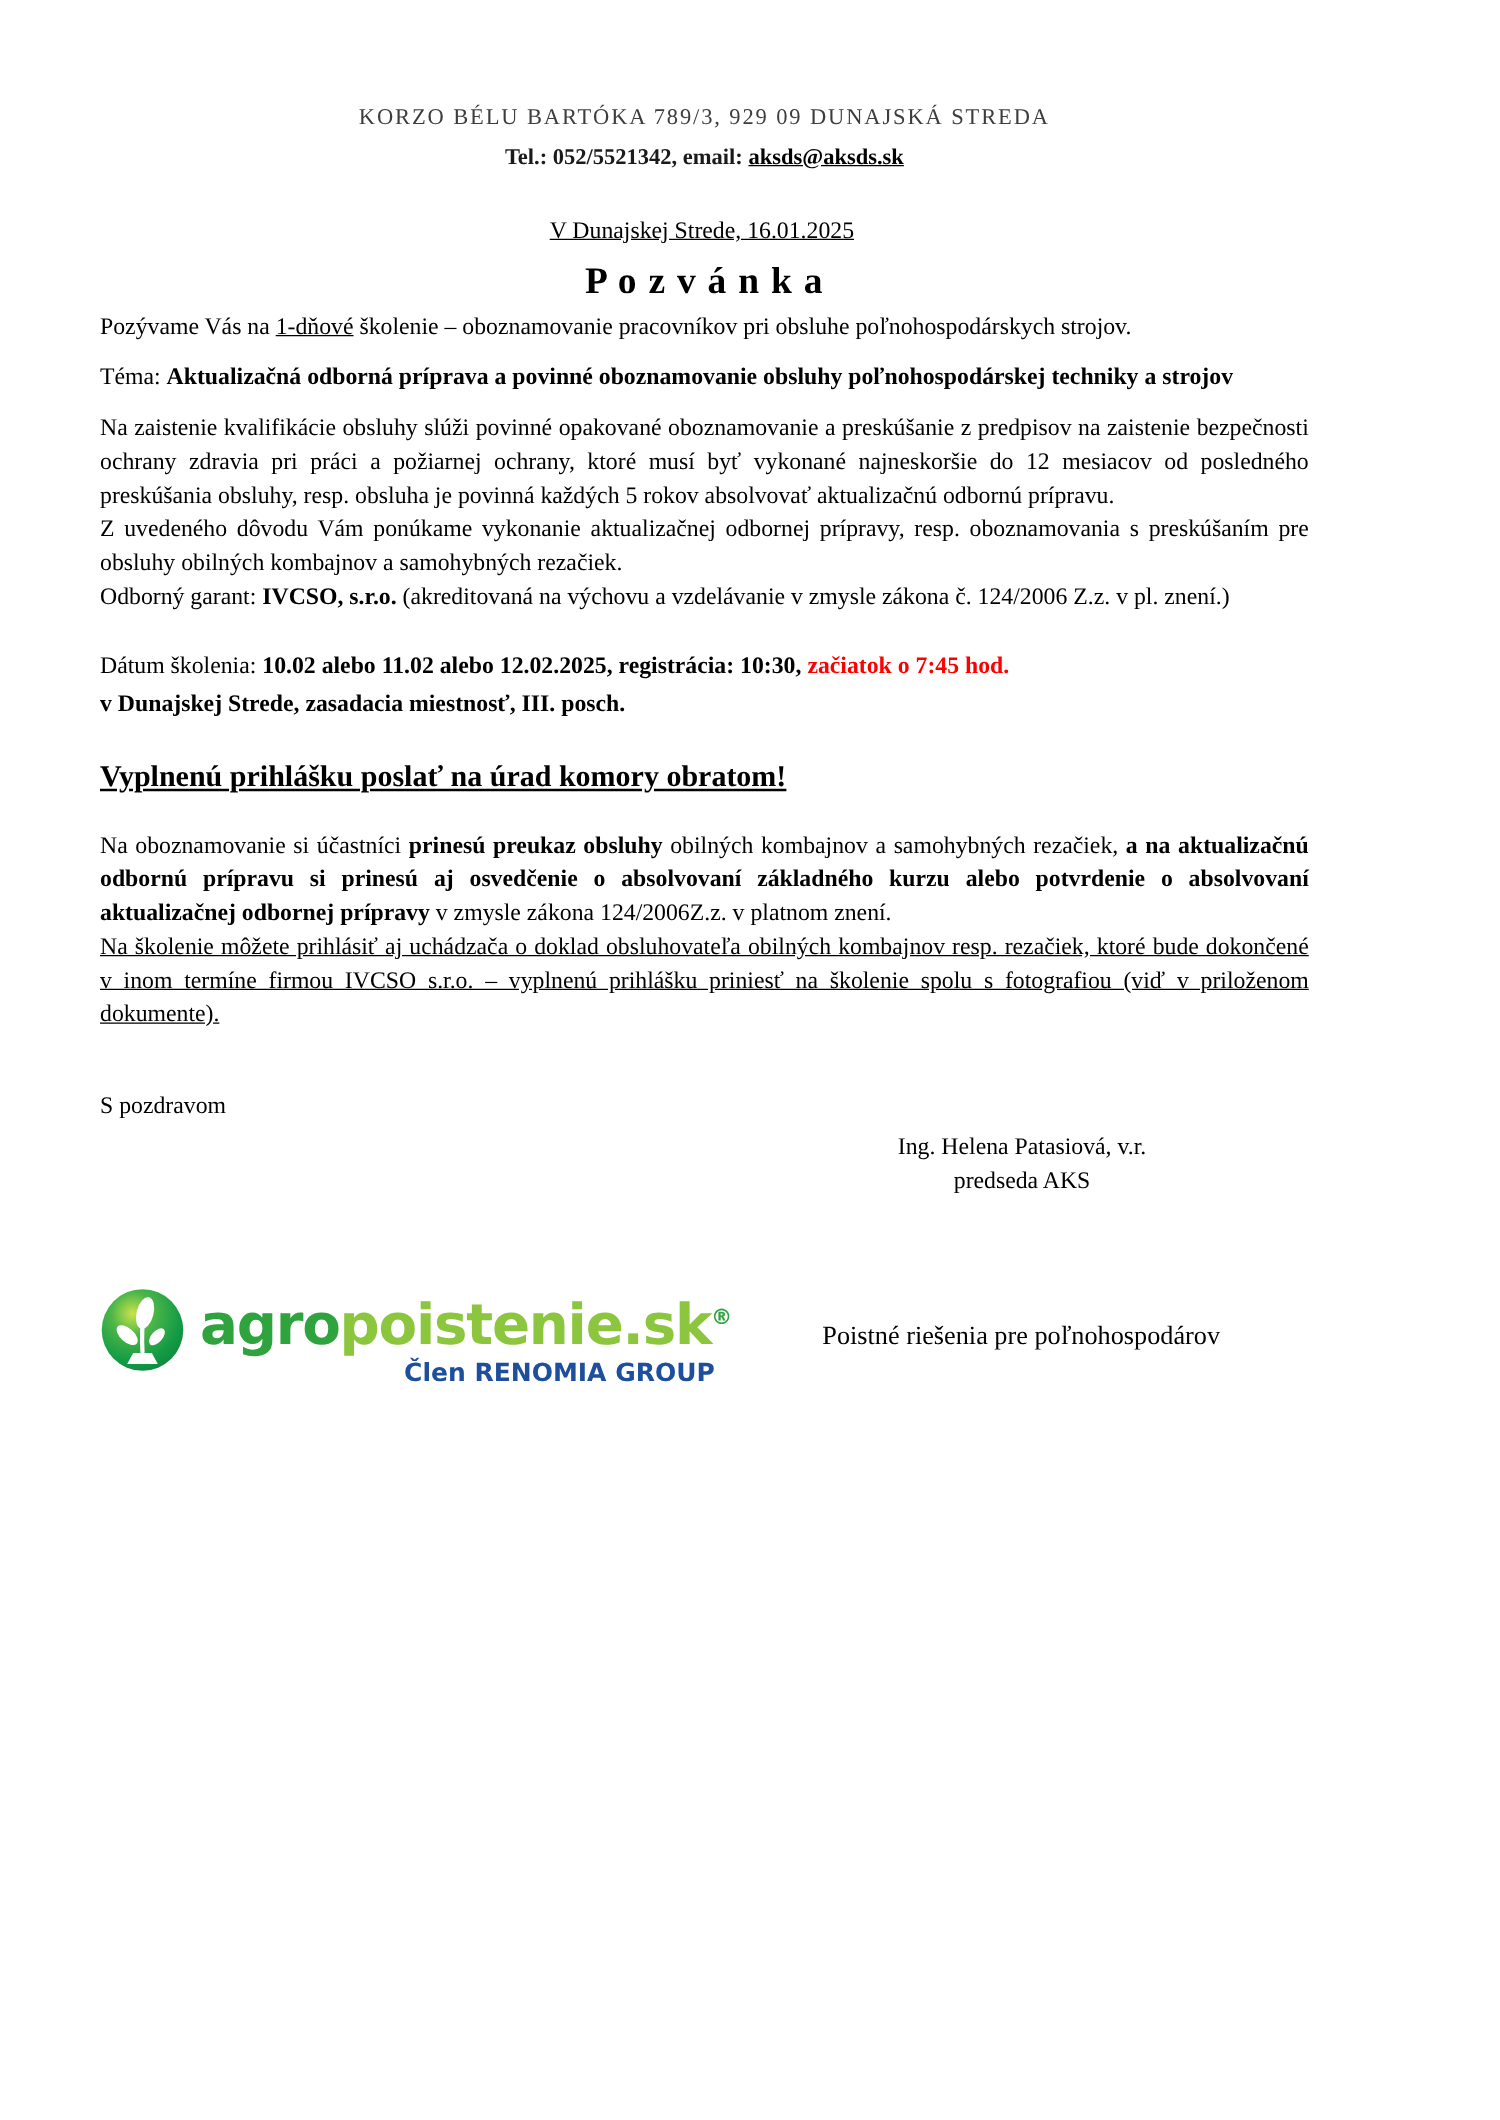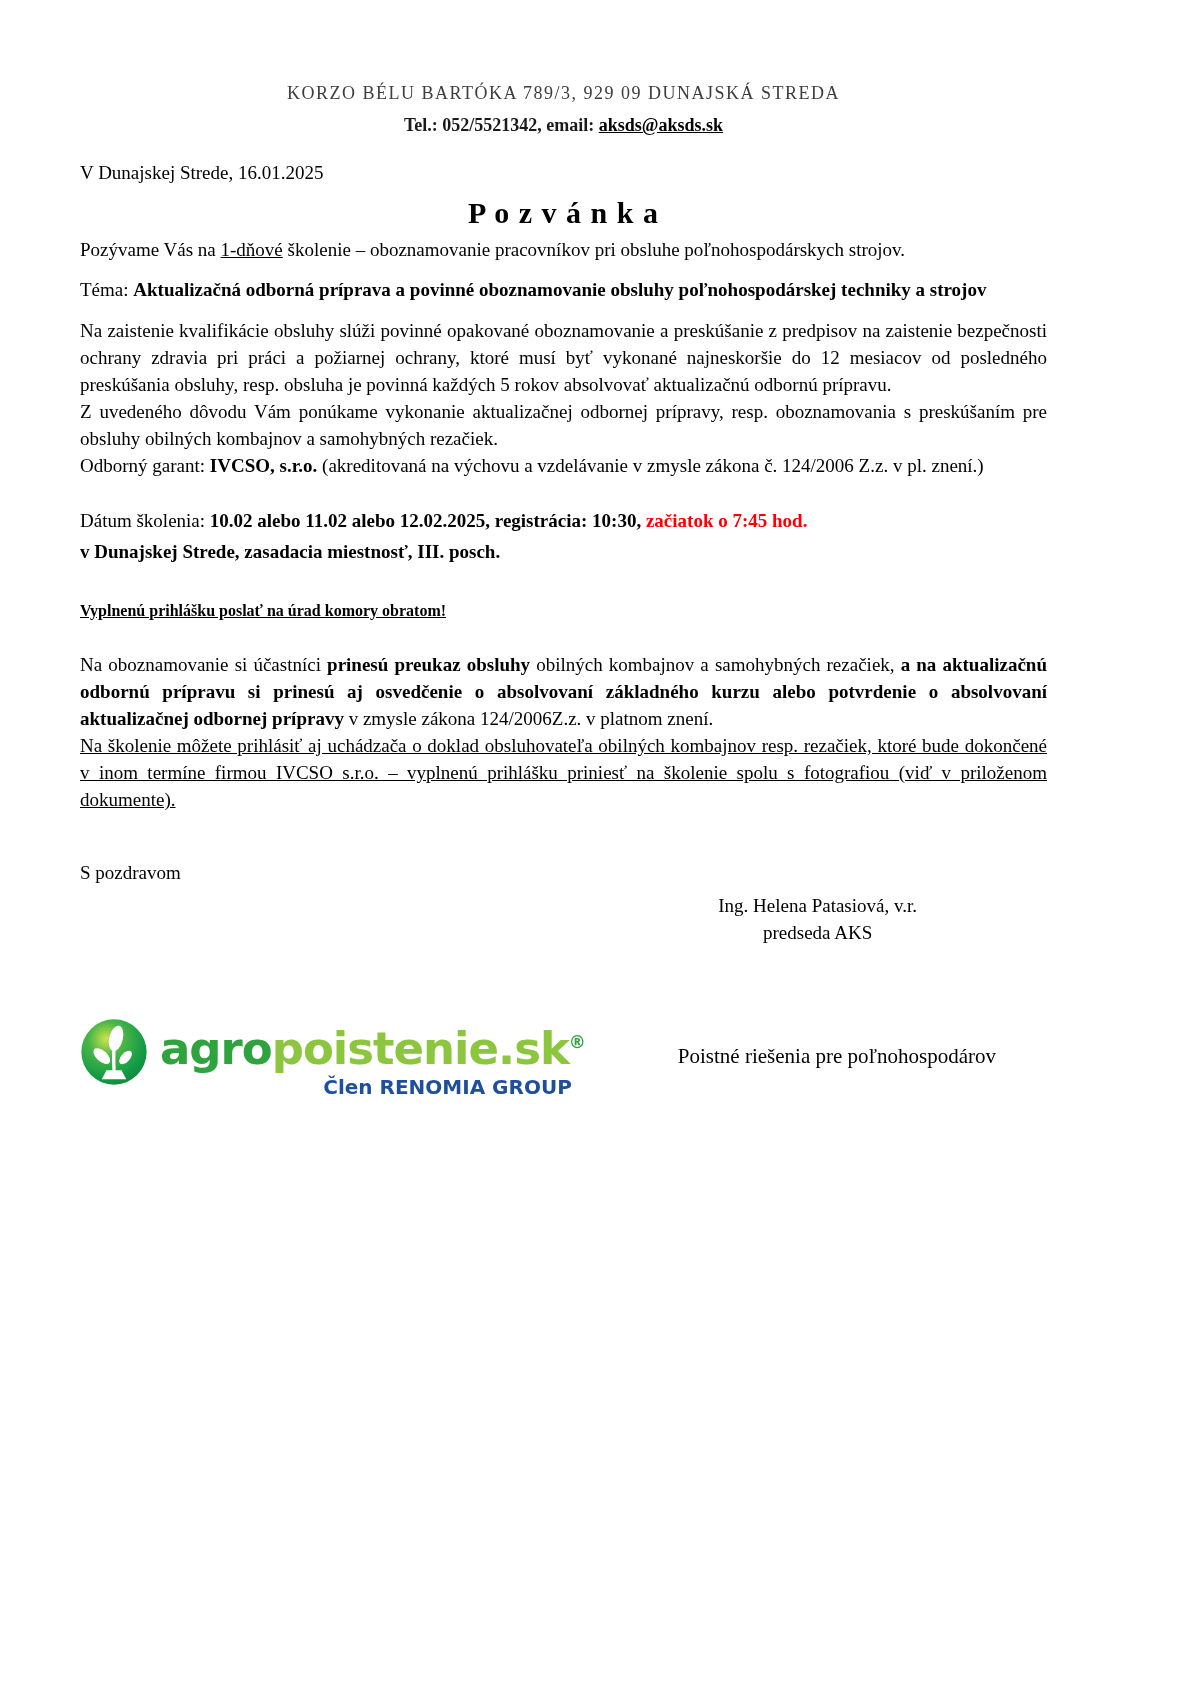--- a/index.html
+++ b/index.html
@@ -19,48 +19,48 @@
   .aks-logo { width:72px; height:86px; flex:none; margin-top:4px; }
   .aks-name { margin-left:14px; font-size:24px; line-height:30px; color:#1a1a1a; margin-top:2px;}
   .aks-name span { display:block; }
   .hq-block { flex:1; text-align:center; padding-top:10px; }
   .hq-address {
     font-size:18px; color:#3d3d3d; letter-spacing:1.5px; line-height:22px;
   }
   .hq-contact { font-size:18px; color:#1a1a1a; margin-top:11px; font-weight:600; }
   .hq-contact a { color:#000000; text-decoration:underline; font-weight:600; cursor:pointer; }
   
-  .date-line { text-align:left; font-size:19px; margin-top:26px; padding-right:4px; }
+  .date-line { text-align:center; font-size:19px; margin-top:38px; padding-right:4px;text-decoration:underline; }
   .doc-title { text-align:center; font-size:30px; font-weight:bold; margin-top:12px; letter-spacing:1px; }
   
   .body-text { font-size:19px; }
   p.sp15 { line-height:40px; margin-top:0; }
   .p-first { margin-top:20px; }
   p.tight { line-height:27px; text-align:justify; }
   .p3-top { margin-top:7px; }
   .bold { font-weight:bold; }
   .red { color:#ff0000; }
   .ul { text-decoration:underline; }
   .date-block { margin-top:26px; line-height:31px; font-size:19px; }
-  .notice { margin-top:30px; line-height:27px; font-size:16px; }
+  .notice { margin-top:30px; line-height:27px; font-size:24px; }
   .p8 { margin-top:27px; }
   .closing { margin-top:46px; line-height:27px; text-align:left; }
   .sig-block { width:max-content; margin-left:auto; margin-right:130px; text-align:center; line-height:27px; margin-top:6px; }
   .attachments { line-height:27px; margin-top:0; text-align:left; }
   
   .footer { margin-top:72px; display:flex; align-items:flex-start; }
   .agro-logo-block { display:flex; align-items:flex-start; }
   .sprout-badge { width:68px; height:68px; flex:none; }
   .agro-word-col { margin-left:12px; }
   .agro-wordmark { font-family:"DejaVu Sans", sans-serif; font-weight:bold; font-size:45px; letter-spacing:-1px; line-height:48px; white-space:nowrap; }
   .agro-part { color:#2fa33d; }
   .poistenie-part { color:#8cc63f; }
   .reg-mark { color:#2fa33d; font-size:17px; vertical-align:super; font-weight:bold; letter-spacing:0; }
   .renomia-line { font-family:"DejaVu Sans", sans-serif; font-weight:bold; font-size:20px; color:#1d4f9c; text-align:right; padding-right:14px; margin-top:2px; }
-  .footer-tagline { font-size:21px; margin-left:92px; margin-top:26px; white-space:nowrap; }
+  .footer-tagline { font-size:21px; margin-left:72px; margin-top:26px; white-space:nowrap; }
 </style>
 </head>
 <body>
 
 <div class="page">
 
   <div class="top-header">
     <div class="hq-block">
       <div class="hq-address">KORZO BÉLU BARTÓKA 789/3, 929 09 DUNAJSKÁ STREDA</div>
       <div class="hq-contact">

